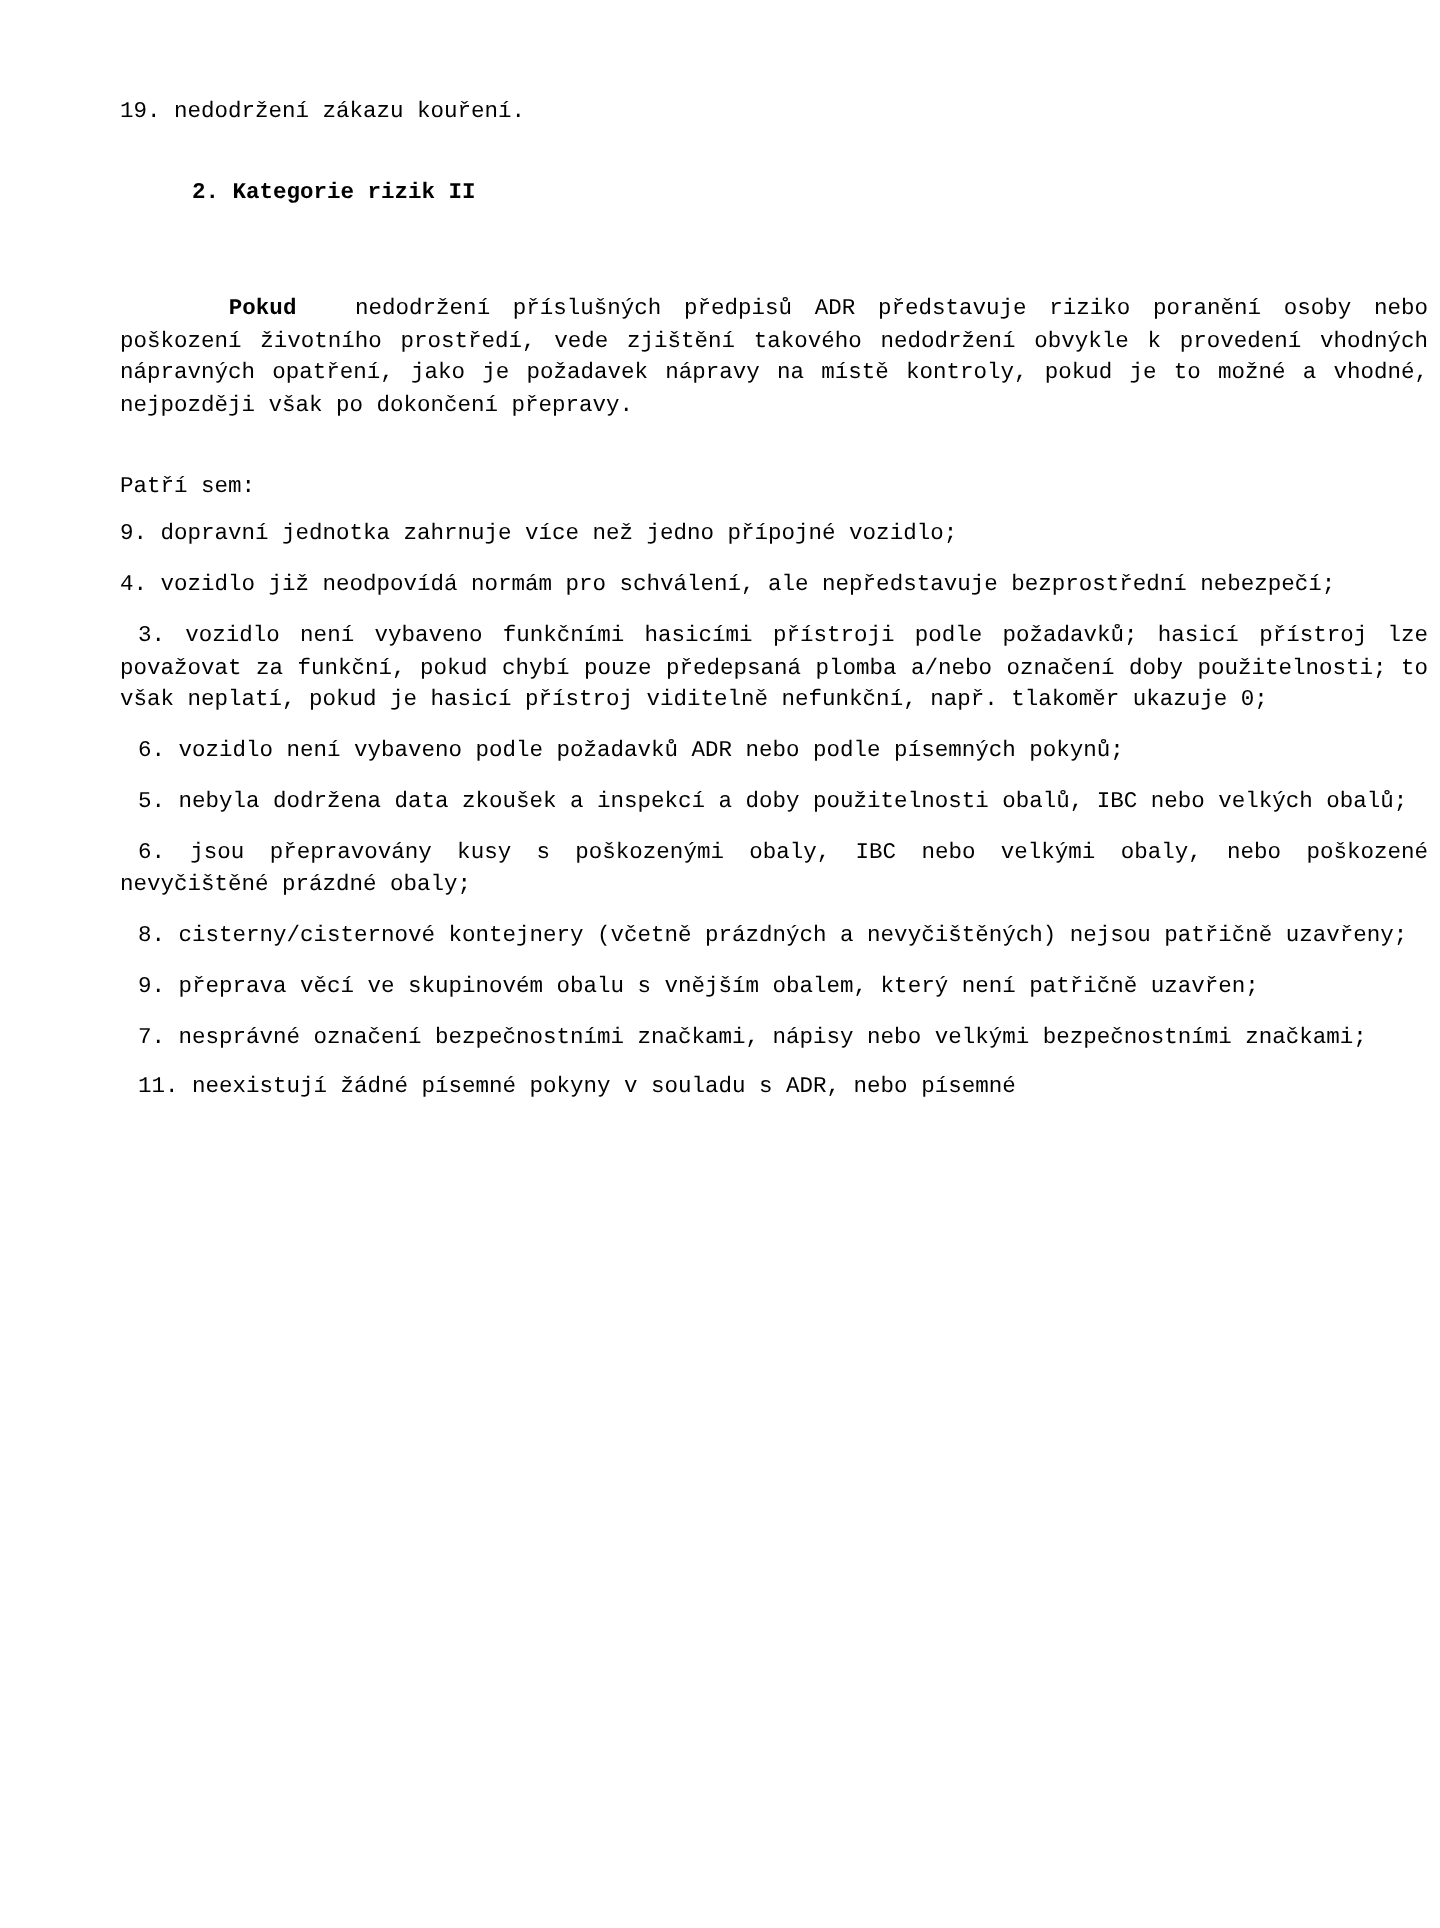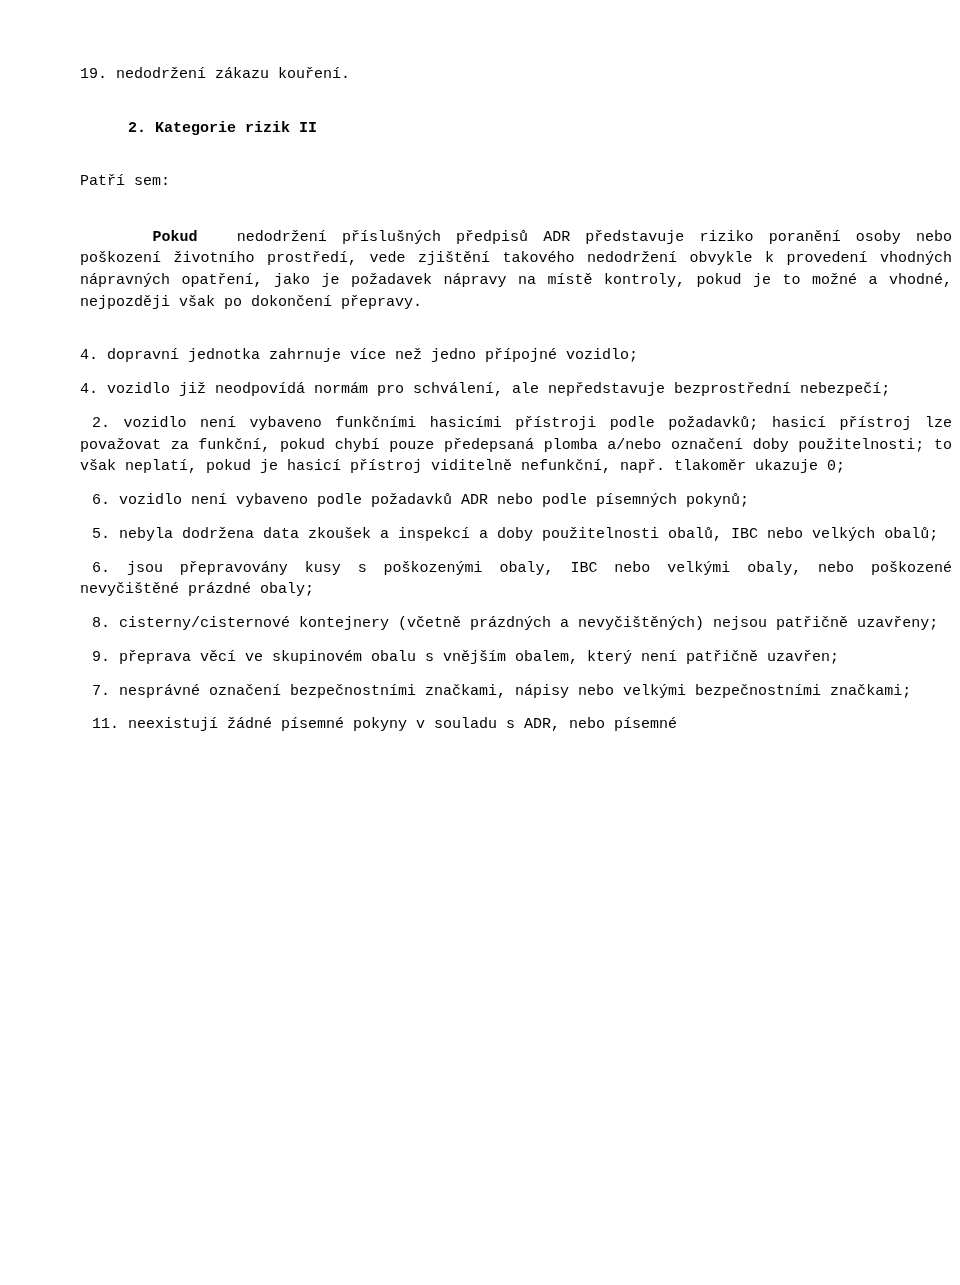--- a/index.html
+++ b/index.html
@@ -42,32 +42,32 @@
 <body>
 
 <div class="content-block">
 
   <div class="para">19. nedodržení zákazu kouření.</div>
 
   <div class="para para-spacing">
     <span class="bold">2. Kategorie rizik II</span>
   </div>
 
-  <div class="para para-spacing">Patří sem:</div>
-
   <div class="para">
     <span class="bold">Pokud</span><span> nedodržení příslušných předpisů ADR představuje riziko poranění osoby nebo poškození životního prostředí, vede zjištění takového nedodržení obvykle k provedení vhodných nápravných opatření, jako je požadavek nápravy na místě kontroly, pokud je to možné a vhodné, nejpozději však po dokončení přepravy.</span>
   </div>
 
-  <div class="list-item">4. dopravní jednotka zahrnuje více než jedno přípojné vozidlo;</div>
+  <div class="para para-spacing">Patří sem:</div>
+
+  <div class="list-item">9. dopravní jednotka zahrnuje více než jedno přípojné vozidlo;</div>
 
   <div class="list-item">4.  vozidlo již neodpovídá normám  pro  schválení,  ale nepředstavuje bezprostřední nebezpečí;</div>
 
   <div class="list-item">
-    <span>2.  vozidlo není vybaveno funkčními hasicími přístroji podle požadavků; hasicí přístroj lze považovat za funkční, pokud chybí pouze předepsaná plomba a/nebo označení doby použitelnosti; to však neplatí, pokud je hasicí přístroj viditelně nefunkční, např. tlakoměr ukazuje 0;</span>
+    <span>3.  vozidlo není vybaveno funkčními hasicími přístroji podle požadavků; hasicí přístroj lze považovat za funkční, pokud chybí pouze předepsaná plomba a/nebo označení doby použitelnosti; to však neplatí, pokud je hasicí přístroj viditelně nefunkční, např. tlakoměr ukazuje 0;</span>
   </div>
 
   <div class="list-item">
     <span>6.  vozidlo není vybaveno podle požadavků ADR nebo podle písemných pokynů;</span>
   </div>
 
   <div class="list-item">
     <span>5. nebyla dodržena data zkoušek a inspekcí a doby použitelnosti obalů, IBC nebo velkých obalů;</span>
   </div>
 

